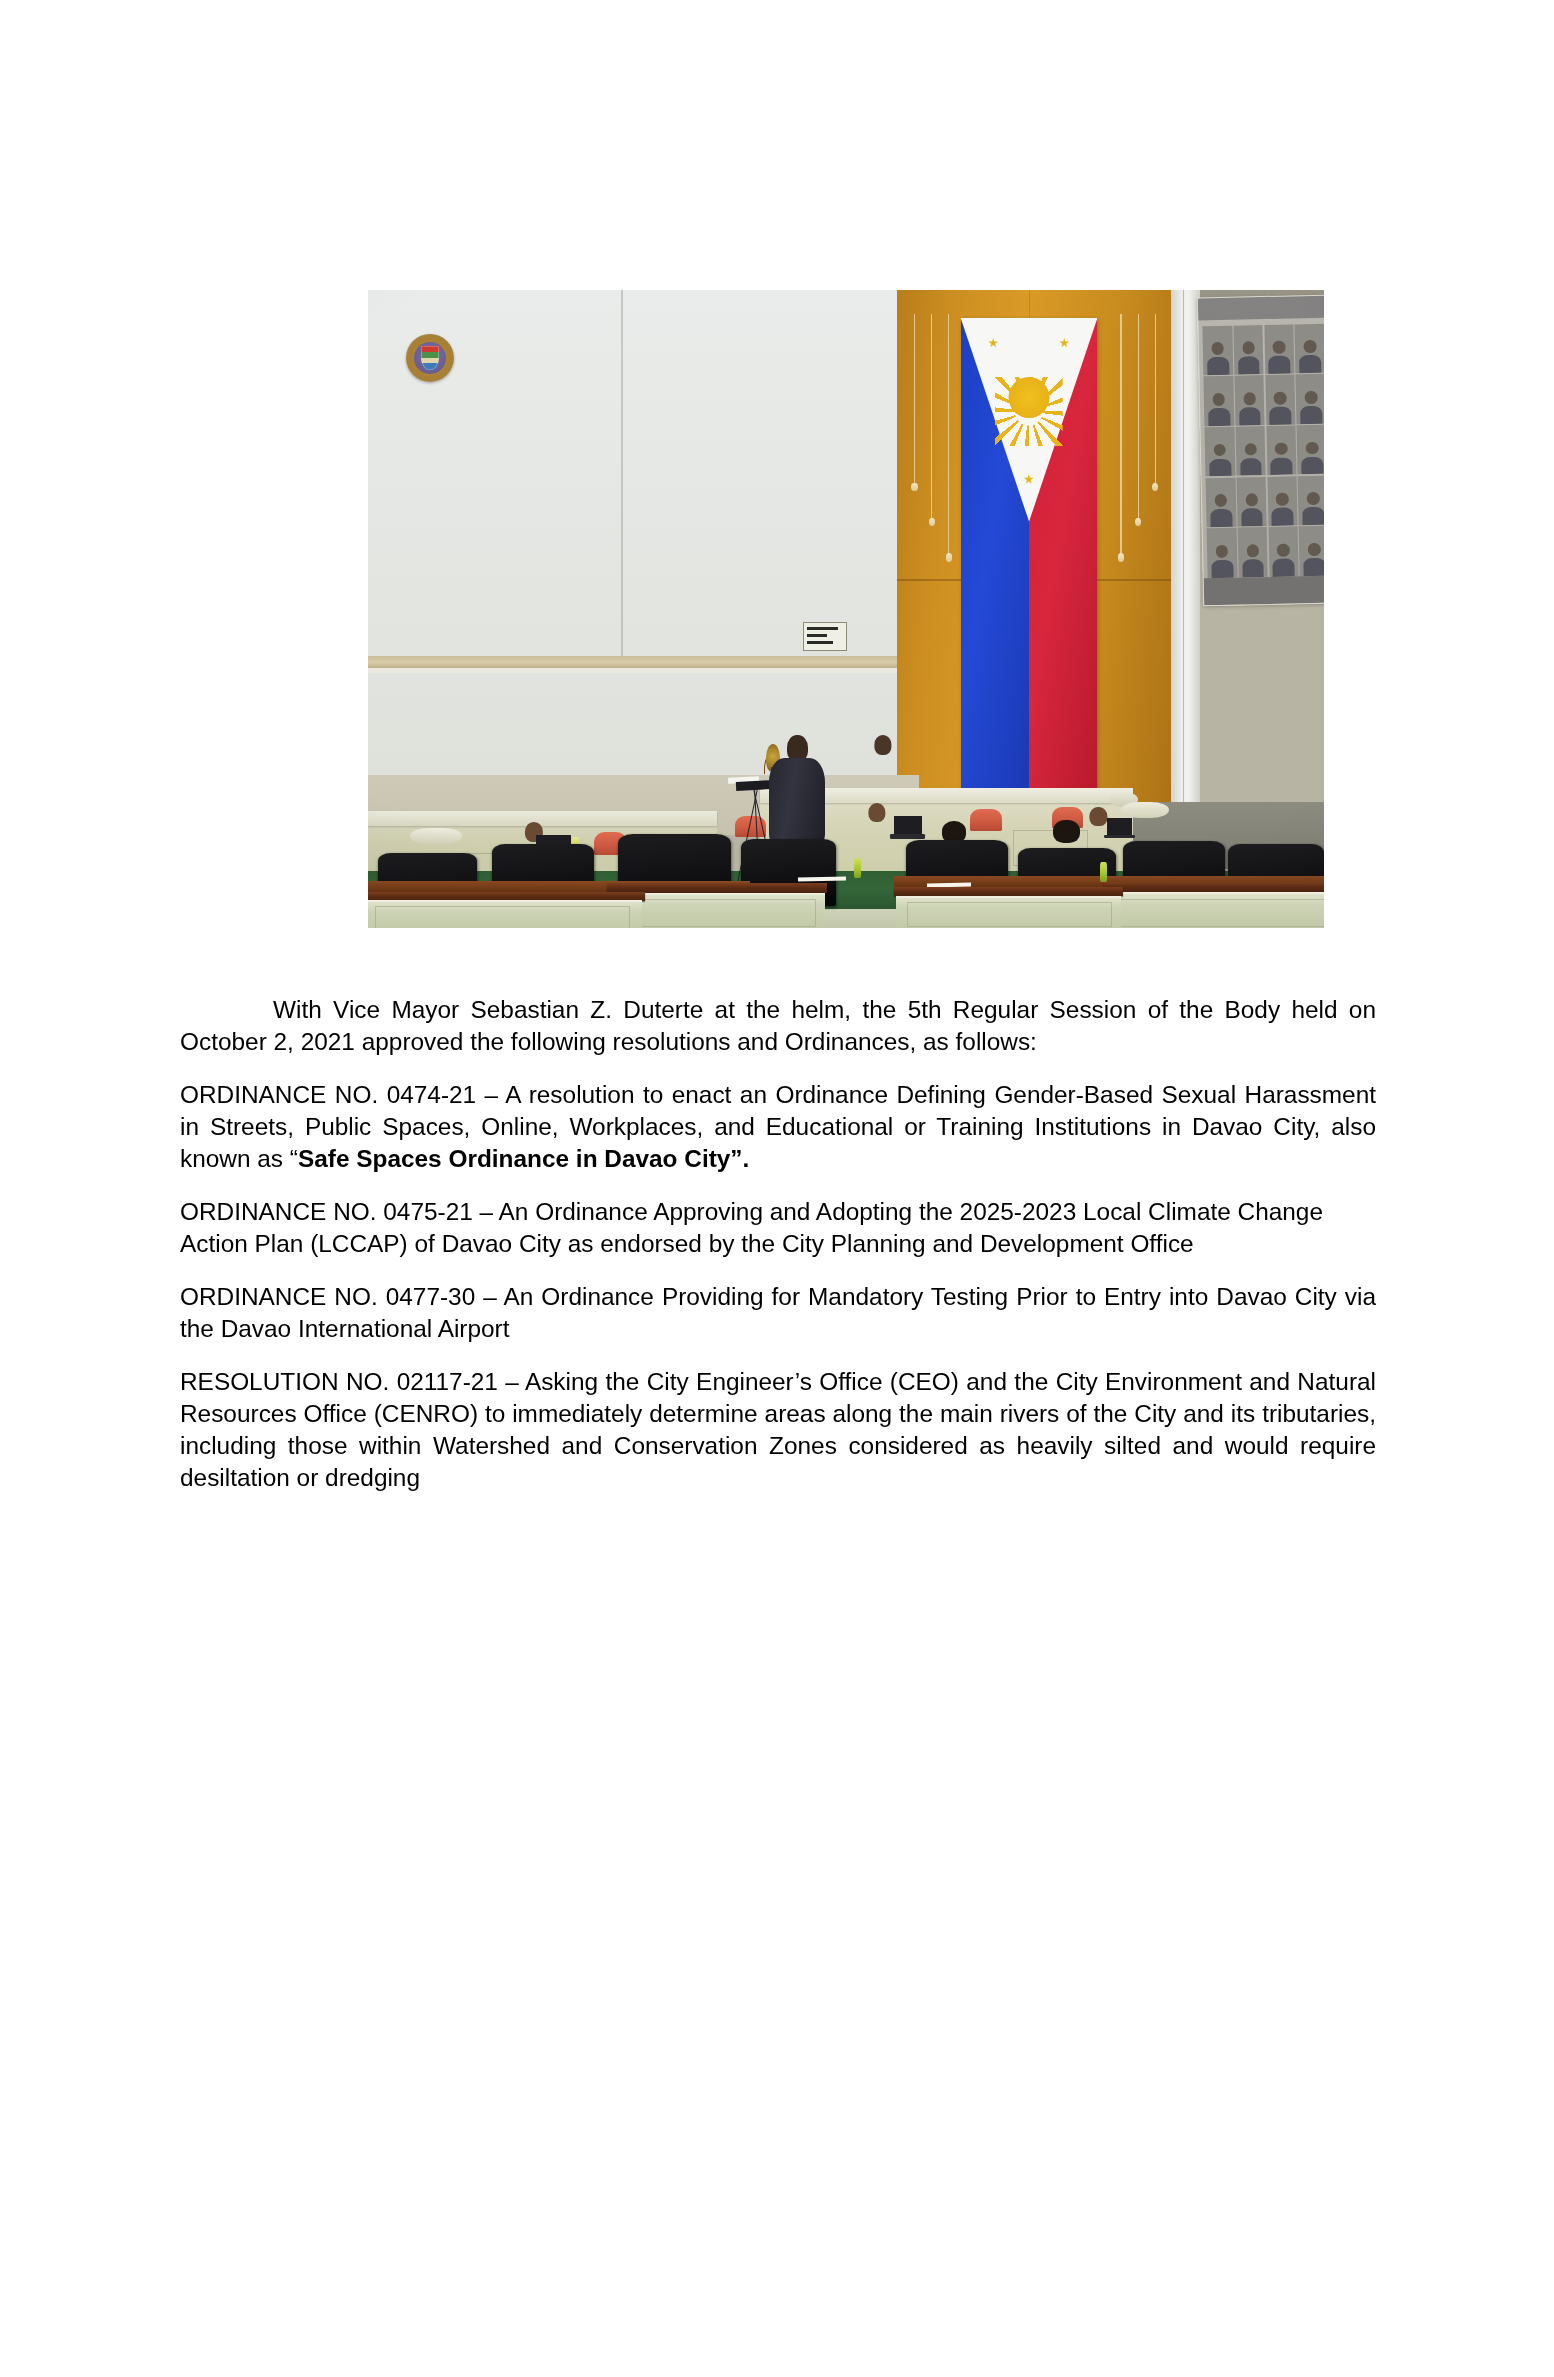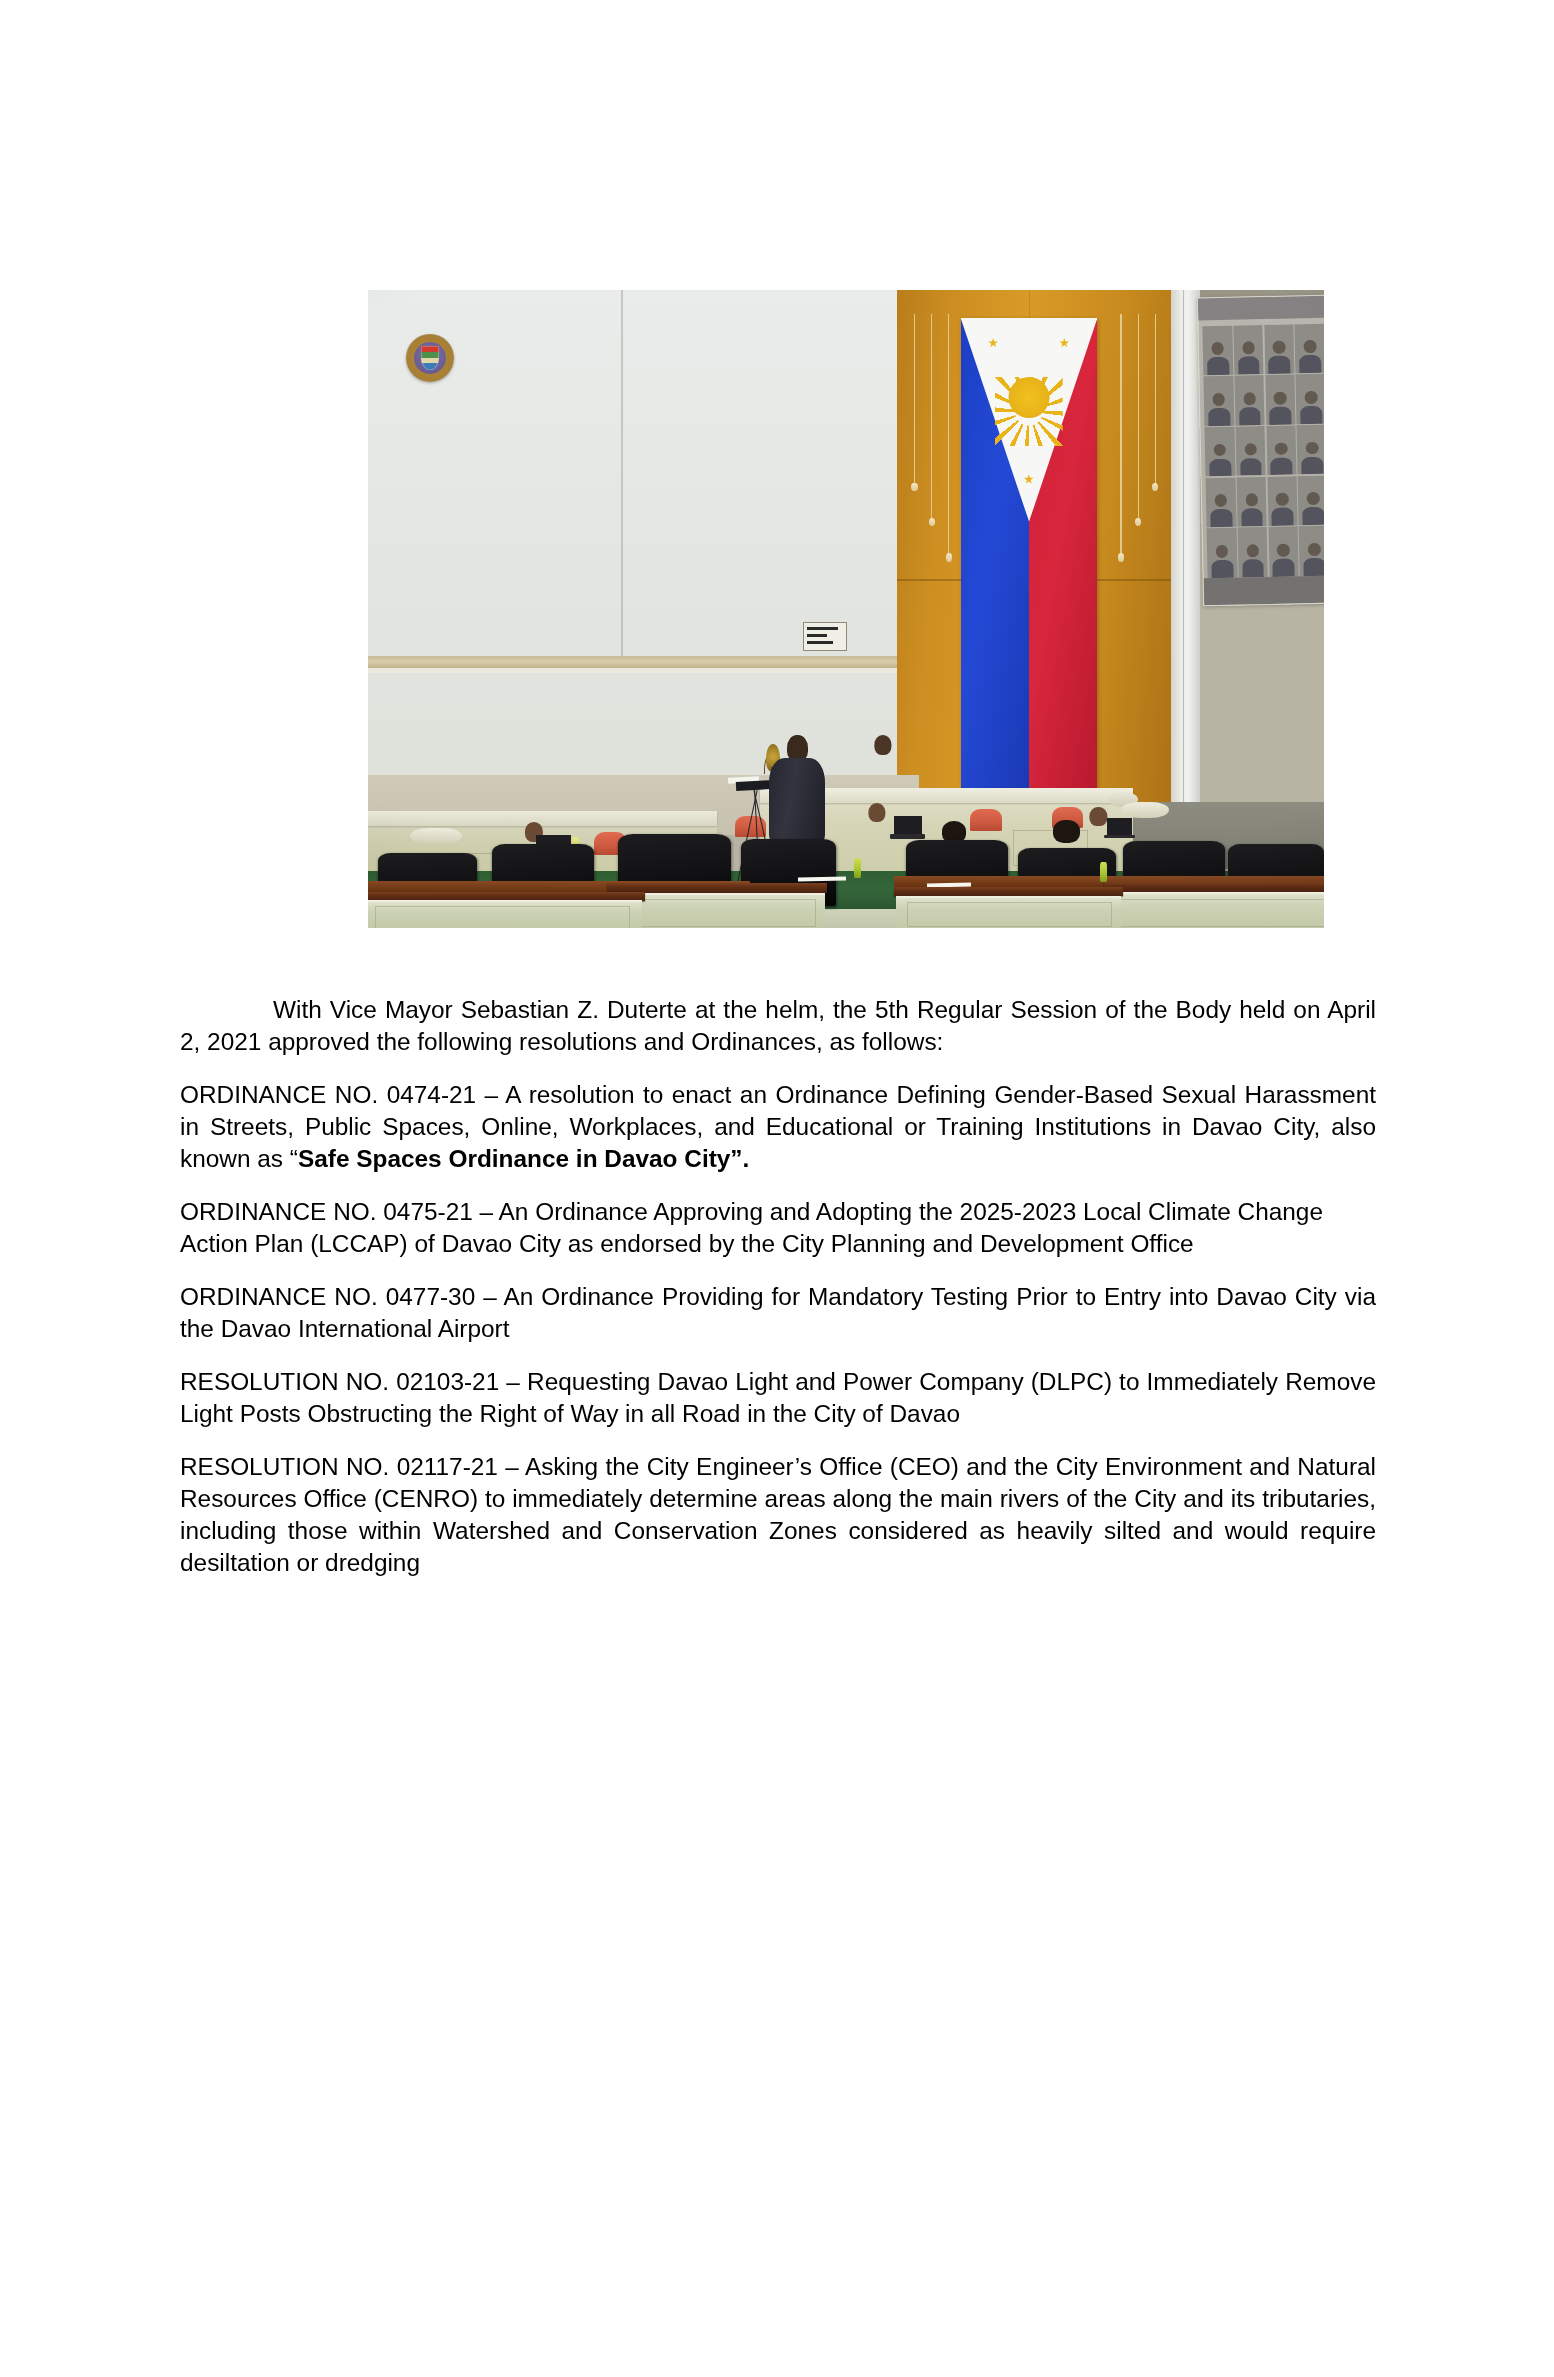--- a/index.html
+++ b/index.html
@@ -753,29 +753,28 @@
     <div class="desk d1">
         <div class="top"></div>
         <div class="front"></div>
       </div>
 
     <div class="photo-vignette"></div>
   </div>
 
   <div class="body-copy">
 
-    <p class="intro">With Vice Mayor Sebastian Z. Duterte at the helm, the 5th Regular Session of the Body held on April 2, 2021 approved the following resolutions and Ordinances, as follows:</p>
+    <p class="intro">With Vice Mayor Sebastian Z. Duterte at the helm, the 5th Regular Session of the Body held on October 2, 2021 approved the following resolutions and Ordinances, as follows:</p>
 
     <p><span>ORDINANCE NO. 0474-21 – A resolution to enact an Ordinance Defining Gender-Based Sexual Harassment in Streets, Public Spaces, Online, Workplaces, and Educational or Training Institutions in Davao City, also known as “</span><b>Safe Spaces Ordinance in Davao City”.</b></p>
 
     <p class="no-justify">ORDINANCE NO. 0475-21 – An Ordinance Approving and Adopting the 2025-2023 Local Climate Change Action Plan (LCCAP) of Davao City as endorsed by the City Planning and Development Office</p>
 
     <p>ORDINANCE NO. 0477-30 – An Ordinance Providing for Mandatory Testing Prior to Entry into Davao City via the Davao International Airport</p>
 
 
-    <p>RESOLUTION NO. 02103-21 – Requesting Davao Light and Power Company (DLPC) to Immediately Remove Light Posts Obstructing the Right of Way in all Road in the City of Davao</p>
 
     <p>RESOLUTION NO. 02117-21 – Asking the City Engineer’s Office (CEO) and the City Environment and Natural Resources Office (CENRO) to immediately determine areas along the main rivers of the City and its tributaries, including those within Watershed and Conservation Zones considered as heavily silted and would require desiltation or dredging</p>
 
   </div>
 
 </div>
 
 
 </body></html>

